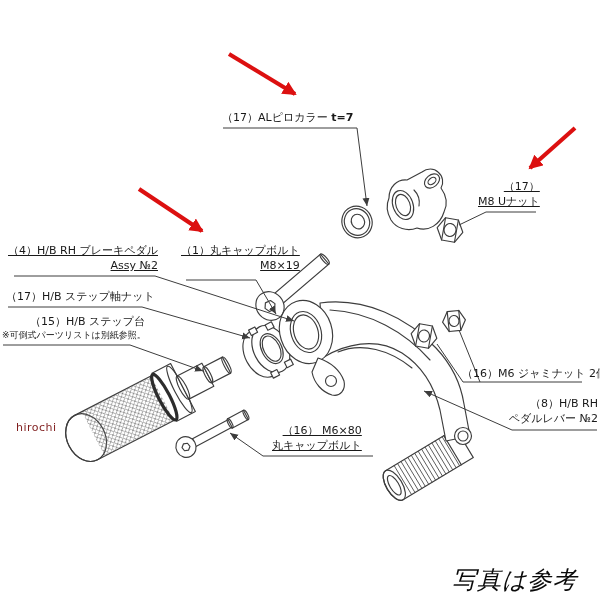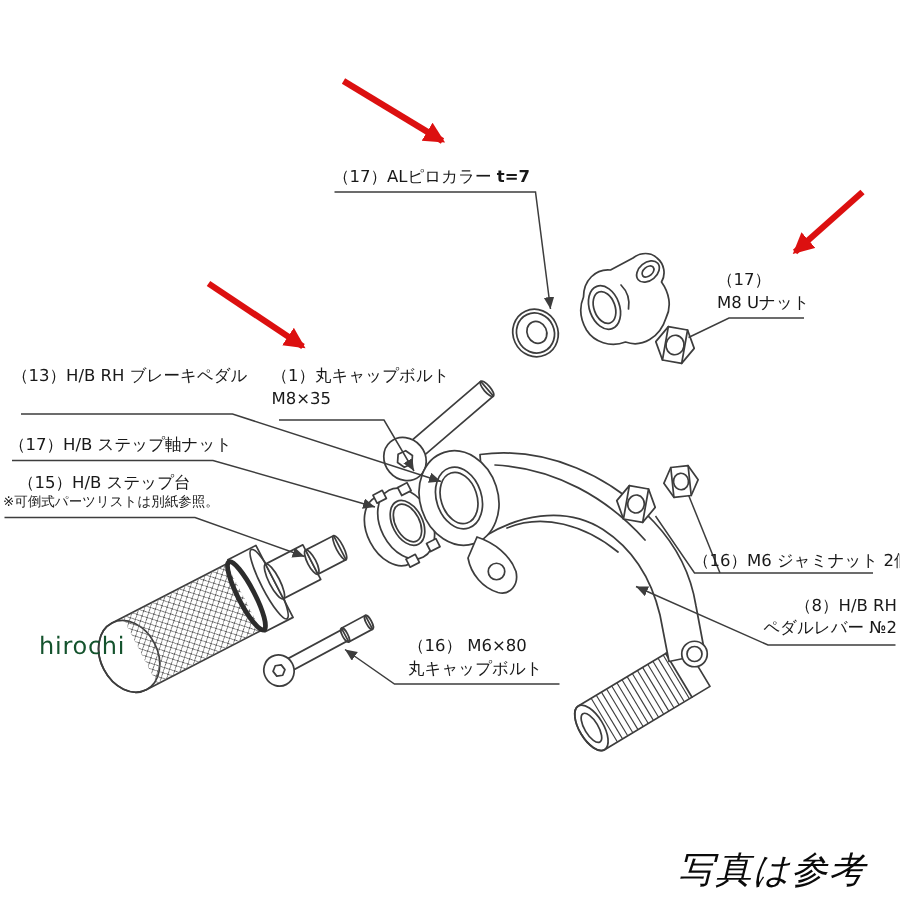--- a/index.html
+++ b/index.html
@@ -1,25 +1,25 @@
 <!DOCTYPE html>
 <html><head>
 <meta charset="utf-8">
 <style>
   html,body{margin:0;padding:0;background:#fff;}
   body{font-family:"DejaVu Sans", sans-serif;}
   #stage{position:relative;width:600px;height:600px;background:#ffffff;overflow:hidden;}
   #drawing{position:absolute;left:0;top:0;}
   .lbl{position:absolute;font-size:11px;line-height:15px;color:#191919;white-space:nowrap;}
-  .stack{display:inline-block;text-align:left;}
+  .stack{display:inline-block;text-align:right;text-decoration:underline;}
   .stack div{white-space:nowrap;}
   .bold{font-weight:bold;}
   .note-line{font-size:9px;line-height:12px;text-align:right;}
   .right{text-align:right;}
-  .watermark{position:absolute;left:26px;top:421px;font-size:16px;color:#14532d;letter-spacing:.5px;}
+  .watermark{position:absolute;left:16px;top:421px;font-size:11px;color:#7f1d1d;letter-spacing:.5px;}
   .footer-note{position:absolute;left:452px;top:564px;font-size:24px;color:#0a0a0a;letter-spacing:1px;font-style:italic;}
   
   .s{stroke:#3d3d3d;stroke-width:1.15;fill:none;stroke-linecap:round;stroke-linejoin:round;}
   .sf{stroke:#3d3d3d;stroke-width:1.15;fill:#ffffff;stroke-linejoin:round;}
   .ld{stroke:#3d3d3d;stroke-width:1;fill:none;}
   .rib{stroke:#3d3d3d;stroke-width:.75;}
   .thick{stroke:#2c2c2c;stroke-width:3.2;fill:none;}
   .red{stroke:#dc1010;stroke-width:4.2;fill:none;stroke-linecap:butt;}
 </style>
 </head>
@@ -185,34 +185,35 @@
     <span>（17）ALピロカラー</span>
     <span class="bold">t=7</span>
   </div>
 
   <div class="lbl stack" style="left:478px;top:179px;">
     <div>（17）</div>
     <div>M8 Uナット</div>
   </div>
 
   <div class="lbl stack" style="left:8px;top:243px;">
-    <div>（13）H/B RH ブレーキペダル</div>
+    <div>（4）H/B RH ブレーキペダル</div>
+    <div>Assy №2</div>
   </div>
 
   <div class="lbl stack" style="left:181px;top:243px;">
     <div>（1）丸キャップボルト</div>
-    <div>M8×35</div>
+    <div>M8×19</div>
   </div>
 
   <div class="lbl" style="left:6px;top:289px;">
     <span>（17）H/B ステップ軸ナット</span>
   </div>
 
   <div class="lbl" style="left:2px;top:314px;">
-    <div style="margin-left:10px;">（15）H/B ステップ台</div>
+    <div style="margin-left:28px;">（15）H/B ステップ台</div>
     <div class="note-line">※可倒式パーツリストは別紙参照。</div>
   </div>
 
   <div class="lbl" style="left:462px;top:366px;">
     <span>（16）M6 ジャミナット 2個</span>
   </div>
 
   <div class="lbl right" style="left:502px;top:396px;width:96px;text-align:right;">
     <div>（8）H/B RH</div>
     <div>ペダルレバー №2</div>

